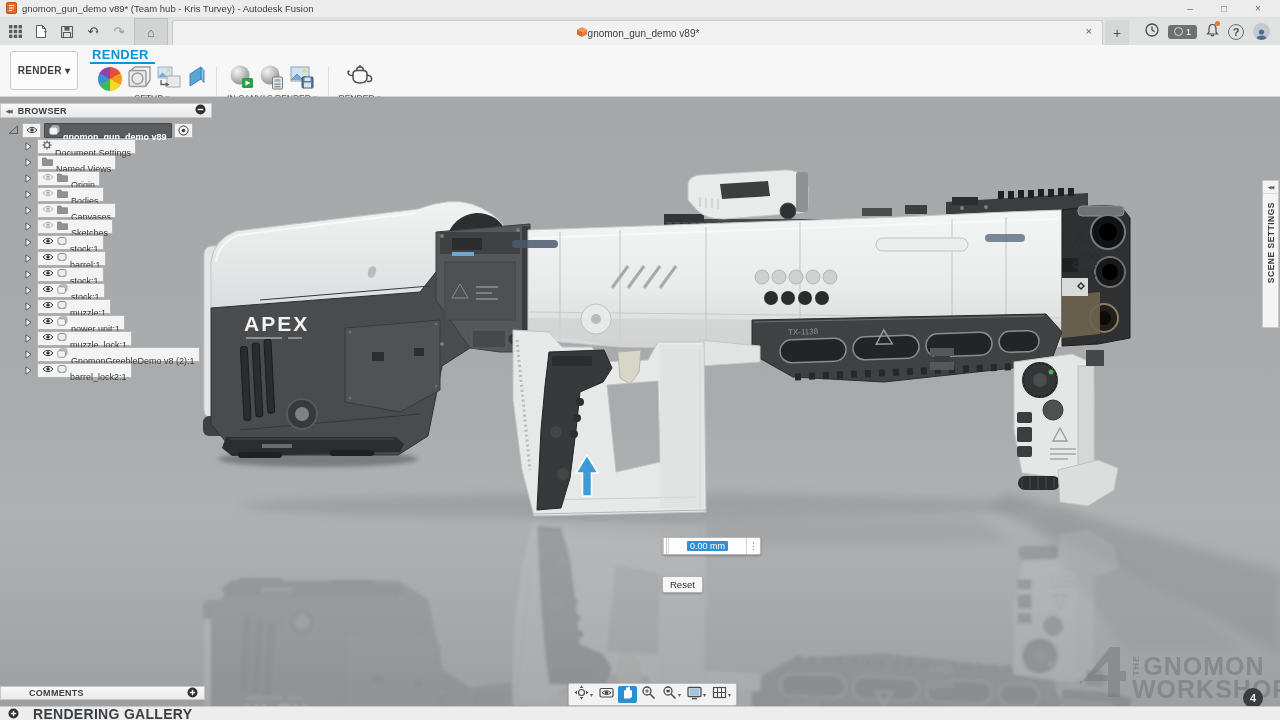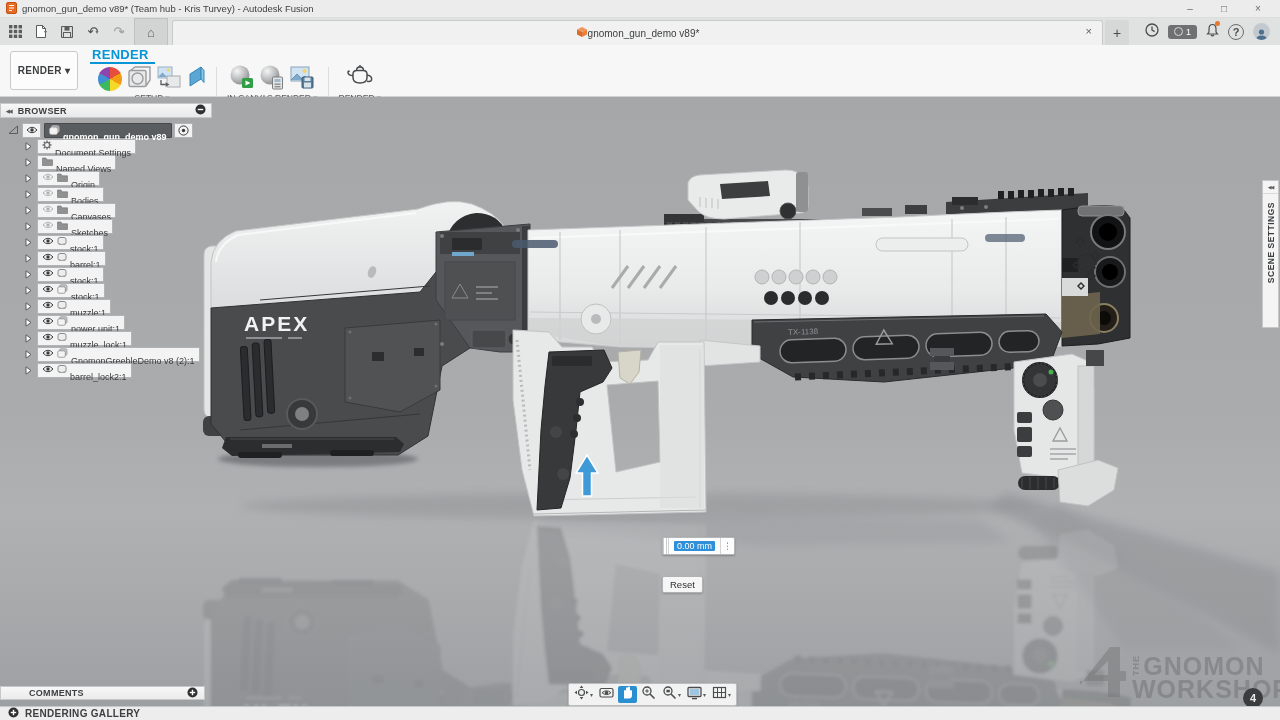--- a/index.html
+++ b/index.html
@@ -68,21 +68,21 @@
           border:1px solid #b2b3b4;height:13px;width:17px;margin-left:2px;border-radius:1px;}
   
   .scenetab{position:absolute;right:1px;top:83px;width:17px;height:148px;background:#f4f4f4;border:1px solid #c6c7c8;
             box-sizing:border-box;display:flex;flex-direction:column;align-items:center;}
   .scenetab .collapse{padding:3px 0;border-bottom:1px solid #d8d9d9;width:100%;text-align:center;}
   .vtext{writing-mode:vertical-rl;transform:rotate(180deg);font-size:8.5px;letter-spacing:.5px;color:#3c3e40;margin-top:8px;font-weight:bold;}
   
   .viewcube{position:absolute;right:18px;top:12px;width:72px;height:62px;}
   
   .manip{position:absolute;left:662px;top:440px;height:16px;display:flex;align-items:stretch;
-         background:#fdfdfd;border:1px solid #b5b6b7;border-radius:2px;box-shadow:0 1px 2px rgba(0,0,0,.25);}
+         background:#fdfdfd;border:1px solid #b5b6b7;border-radius:2px;box-shadow:0 1px 2px rgba(0,0,0,.25);gap:13px;}
   .manipgrip{width:5px;border-right:1px solid #d2d3d3;background:repeating-linear-gradient(90deg,#c9caca 0 1px,#fff 1px 3px);}
   .manipval{display:flex;align-items:center;padding:0 5px;font-size:9px;}
   .manipval span{background:#2f8fd9;color:#fff;padding:0 3px;border-radius:1px;}
   .manipkebab{display:flex;align-items:center;justify-content:center;width:13px;border-left:1px solid #d2d3d3;color:#6a6c6e;font-size:9px;}
   .rotbar{position:absolute;left:654px;top:460px;width:394px;height:15px;background:#f4f4f4;border:1px solid #c2c3c4;
           border-radius:2px;display:flex;align-items:center;box-sizing:border-box;font-size:9.5px;color:#2c2e30;
           box-shadow:0 1px 2px rgba(0,0,0,.2);padding:0 4px;gap:8px;}
   .rotlabel{width:92px;}
   .rotval{width:52px;text-align:center;background:#fdfdfd;border-bottom:1px solid #9a9c9e;font-size:9px;}
   .slider{flex:1;position:relative;height:100%;}
@@ -95,22 +95,22 @@
   .navbar{position:absolute;left:568px;top:586px;height:21px;background:rgba(249,249,249,.92);border:1px solid #bcbdbe;
           border-radius:2px;display:flex;align-items:center;padding:0 3px;gap:2px;box-shadow:0 1px 2px rgba(0,0,0,.2);}
   .navbtn{display:flex;align-items:center;height:17px;padding:0 2px;border-radius:2px;}
   .navbtn.active{background:#2a8fd0;}
   .navcaret{font-size:6px;color:#5a5c5e;margin-left:1px;}
   
   .comments{position:absolute;left:0;top:589px;width:205px;height:14px;background:linear-gradient(#f7f7f7,#ebebeb);
             border:1px solid #c6c7c8;display:flex;align-items:center;padding:0 6px;box-sizing:border-box;gap:6px;
             font-size:9px;font-weight:bold;letter-spacing:.3px;color:#3c3e40;}
   .gallerybar{position:absolute;left:0;top:706px;width:1280px;height:14px;background:#ededee;border-top:1px solid #c6c7c8;
-              display:flex;align-items:center;padding:0 8px;box-sizing:border-box;gap:6px;
-              font-size:10px;font-weight:bold;letter-spacing:.3px;color:#3c3e40;}
+              display:flex;align-items:center;padding:0 8px;box-sizing:border-box;gap:14px;
+              font-size:14px;font-weight:bold;letter-spacing:.3px;color:#3c3e40;}
   
   .watermark{position:absolute;left:1076px;top:544px;display:flex;align-items:flex-end;gap:4px;color:rgba(110,112,114,.50);}
   .wm-text{display:flex;flex-direction:column;line-height:.92;}
   .wm-row{display:flex;align-items:flex-start;gap:3px;}
   .wm-the{writing-mode:vertical-rl;transform:rotate(180deg);font-size:9px;font-weight:bold;letter-spacing:1px;}
   .wm-big{font-size:25px;font-weight:bold;letter-spacing:1px;}
   .gnomonbadge{position:absolute;left:1243px;top:591px;width:20px;height:20px;border-radius:50%;background:#3a3c3e;
                display:flex;align-items:center;justify-content:center;color:#e8e9e9;font-size:11px;font-weight:bold;}
 </style>
 </head>

